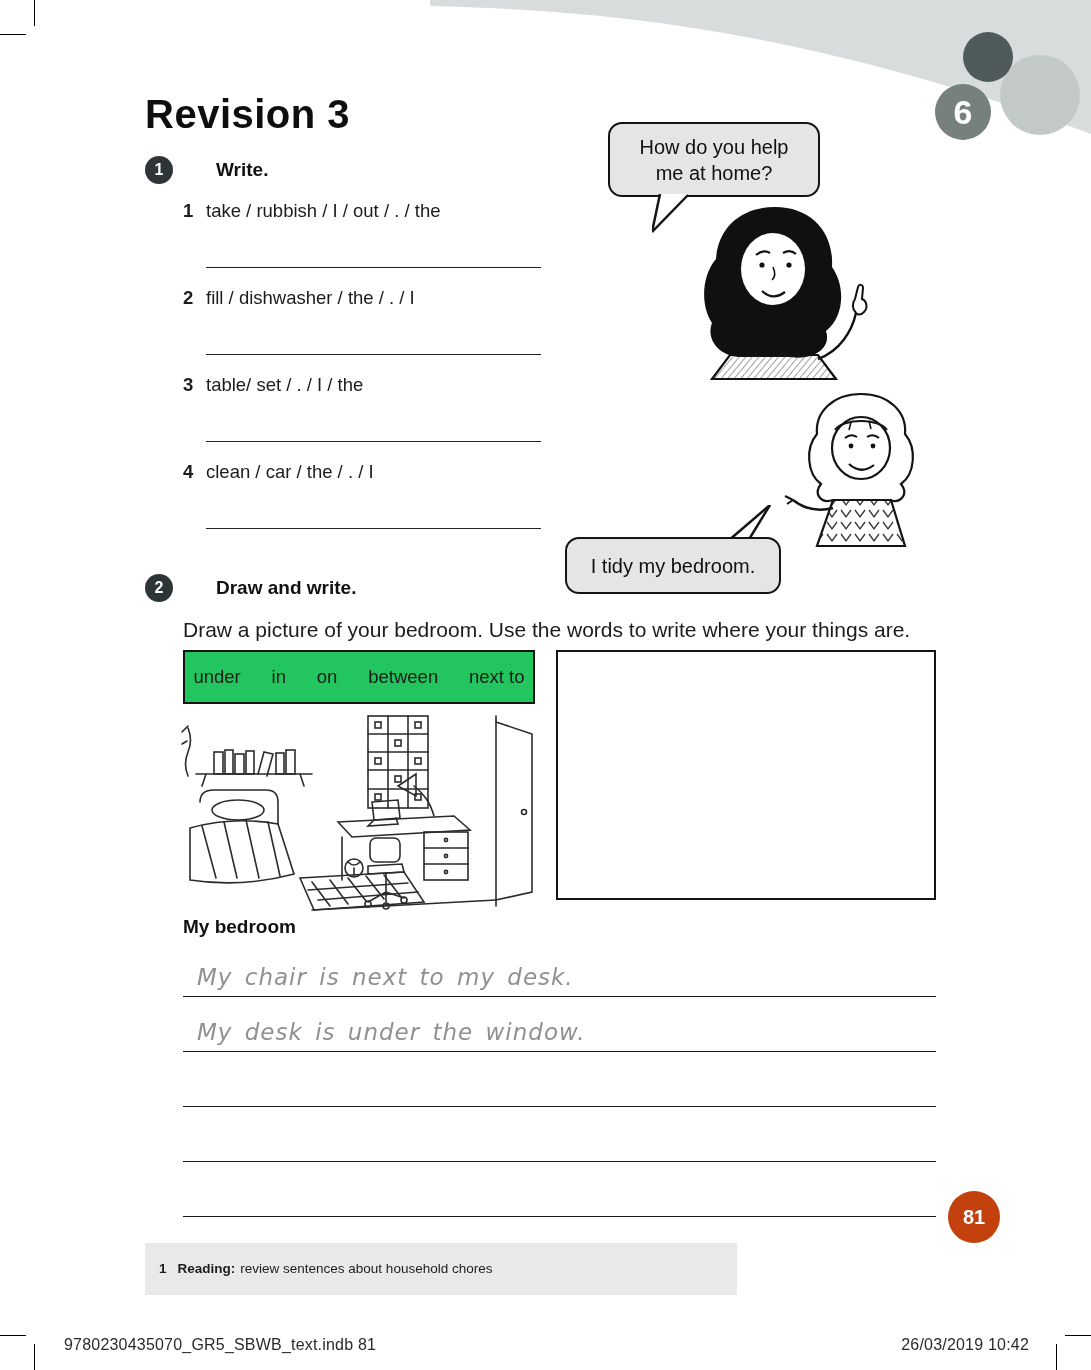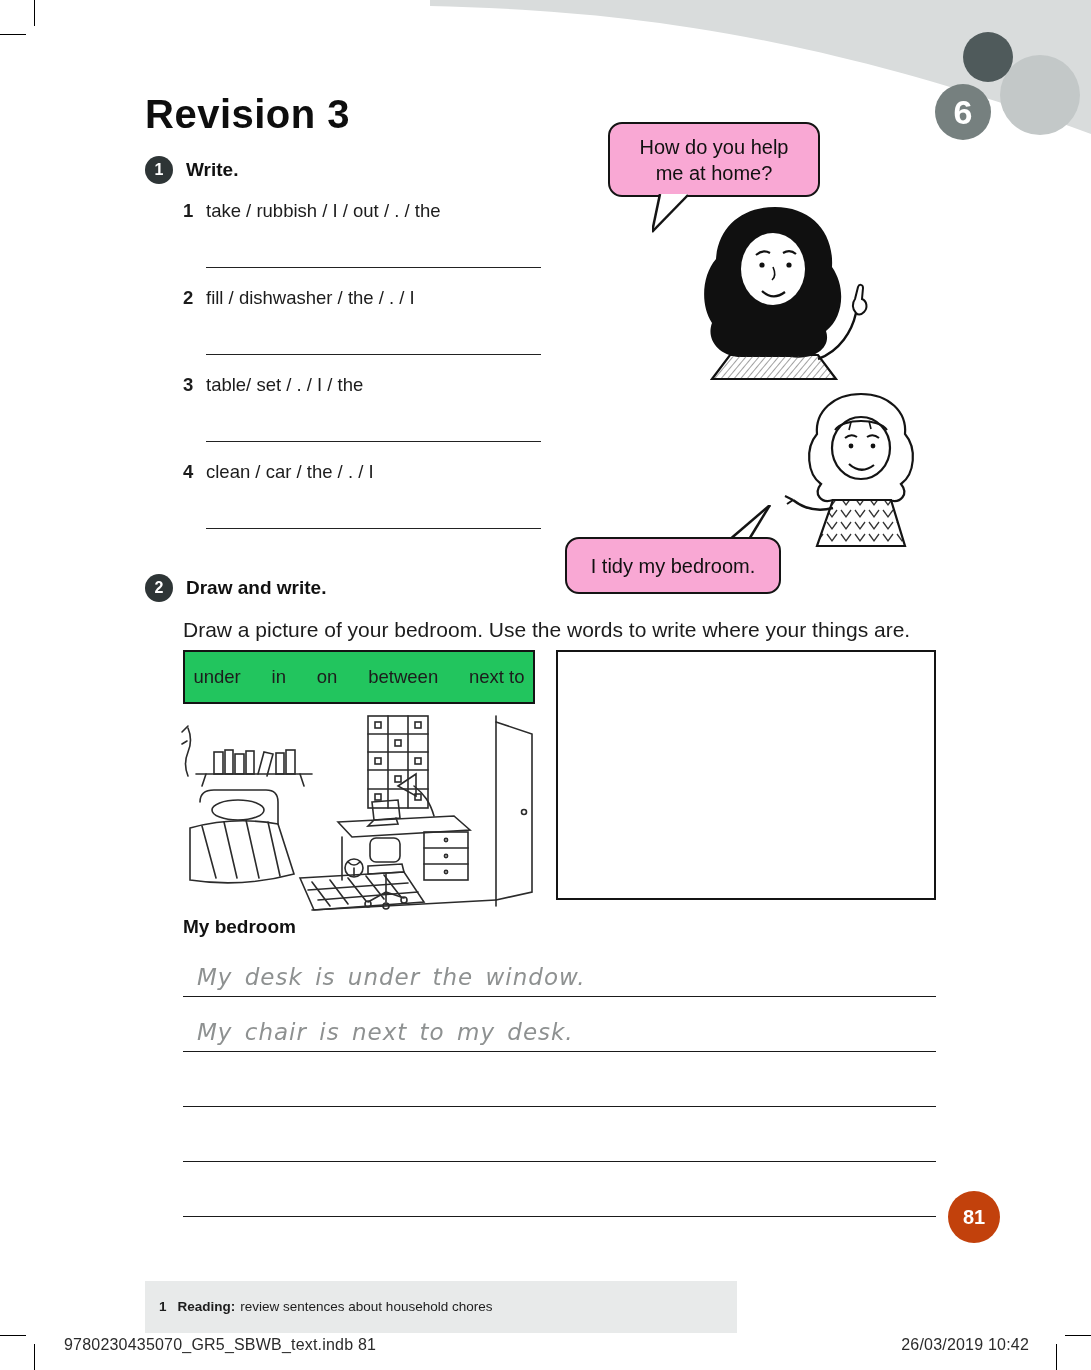--- a/index.html
+++ b/index.html
@@ -11,45 +11,45 @@
   
   .cm { position:absolute; background:#000; }
 
   
   .deco { position:absolute; left:430px; top:0; }
 
   .title { position:absolute; left:145px; top:92px; font-size:40px; font-weight:800; letter-spacing:0.5px; color:#0e0e0e; }
 
   .sec-head { position:absolute; display:flex; align-items:center; gap:13px; }
   .num-circle { width:28px; height:28px; border-radius:50%; background:#2e3536; color:#fff; font-size:16px; font-weight:700; display:flex; align-items:center; justify-content:center; flex:0 0 auto; }
-  .sec-title { font-size:19px; font-weight:700; color:#111; }
+  .sec-title { font-size:19px; font-weight:700; color:#111;margin-left:30px; }
 
   .ex1-items { position:absolute; left:183px; top:200px; width:365px; }
   .w-item { margin-bottom:19px; }
   .w-text { font-size:18.5px; color:#1c1c1c; display:flex; }
   .w-num { font-weight:700; width:23px; flex:0 0 auto; }
   .w-line { height:46px; border-bottom:1.6px solid #222; margin-left:23px; width:335px; }
 
-  .bubble { position:absolute; border:2.5px solid #141414; border-radius:14px; background:#f9a8d4; font-size:20px; line-height:1.3; color:#111; display:flex; align-items:center; justify-content:center; text-align:center; }
+  .bubble { position:absolute; border:2.5px solid #141414; border-radius:14px; background:#e5e5e5; font-size:20px; line-height:1.3; color:#111; display:flex; align-items:center; justify-content:center; text-align:center; }
   .bubble1 { left:608px; top:122px; width:212px; height:75px; padding:6px 14px; }
   .bubble2 { left:565px; top:537px; width:216px; height:57px; padding:4px 10px; }
   .tail { position:absolute; }
 
   .instruction { position:absolute; left:183px; top:618px; width:770px; font-size:21px; color:#1c1c1c; }
 
   .word-box { position:absolute; left:183px; top:650px; width:352px; height:54px; border:2px solid #141414; background:#22c55e; display:flex; align-items:center; justify-content:center; font-size:18.5px; color:#1c1c1c; white-space:pre; }
   .draw-box { position:absolute; left:556px; top:650px; width:380px; height:250px; border:2px solid #141414; background:#fff; }
 
   .caption { position:absolute; left:183px; top:916px; font-size:19px; font-weight:700; color:#111; }
 
   .answers { position:absolute; left:183px; top:945px; width:753px; }
   .ans-line { position:relative; height:52px; border-bottom:1.7px solid #1a1a1a; margin-bottom:3px; }
   .ans-text { position:absolute; left:14px; bottom:6px; font-family:"DejaVu Sans", sans-serif; font-style:italic; font-size:23px; color:#8e9191; letter-spacing:1px; word-spacing:4px; }
 
-  .footer-box { position:absolute; left:145px; top:1243px; width:592px; min-height:52px; background:#e8eaea; padding:8px 14px; display:flex; flex-direction:column; justify-content:center; gap:3px;margin-top:38px; }
+  .footer-box { position:absolute; left:145px; top:1243px; width:592px; min-height:52px; background:#e8eaea; padding:8px 14px; display:flex; flex-direction:column; justify-content:center; gap:3px; }
   .f-row { font-size:13.5px; color:#1d1d1d; line-height:1.35; }
   .f-num { font-weight:700; margin-right:11px; }
   .f-label { font-weight:700; margin-right:5px; }
 
   .page-circle { position:absolute; left:948px; top:1191px; width:52px; height:52px; border-radius:50%; background:#c2410c; color:#fff; font-size:20px; font-weight:700; display:flex; align-items:center; justify-content:center; }
 
   .imprint { position:absolute; top:1336px; font-size:16px; color:#2b2b2b; letter-spacing:0.2px; }
   .imprint-left { left:64px; }
   .imprint-right { right:62px; }
 </style>
@@ -237,24 +237,24 @@
       <path d="M324,12 L360,24 L360,182 L324,190"></path>
       <circle cx="352" cy="102" r="2.5"></circle>
       <path d="M140,200 L324,190"></path>
     </g>
   </svg>
 
   <div class="caption">My bedroom</div>
 
   <div class="answers">
     <div class="ans-line">
+      <span class="ans-text">My chair is next to my desk.</span>
+    </div>
+    <div class="ans-line">
       <span class="ans-text">My desk is under the window.</span>
-    </div>
-    <div class="ans-line">
-      <span class="ans-text">My chair is next to my desk.</span>
     </div>
     <div class="ans-line"></div>
     <div class="ans-line"></div>
     <div class="ans-line"></div>
   </div>
 
   <div class="footer-box">
     <div class="f-row">
       <span class="f-num">1</span><span class="f-label">Reading:</span><span class="f-text">review sentences about household chores</span>
     </div>

